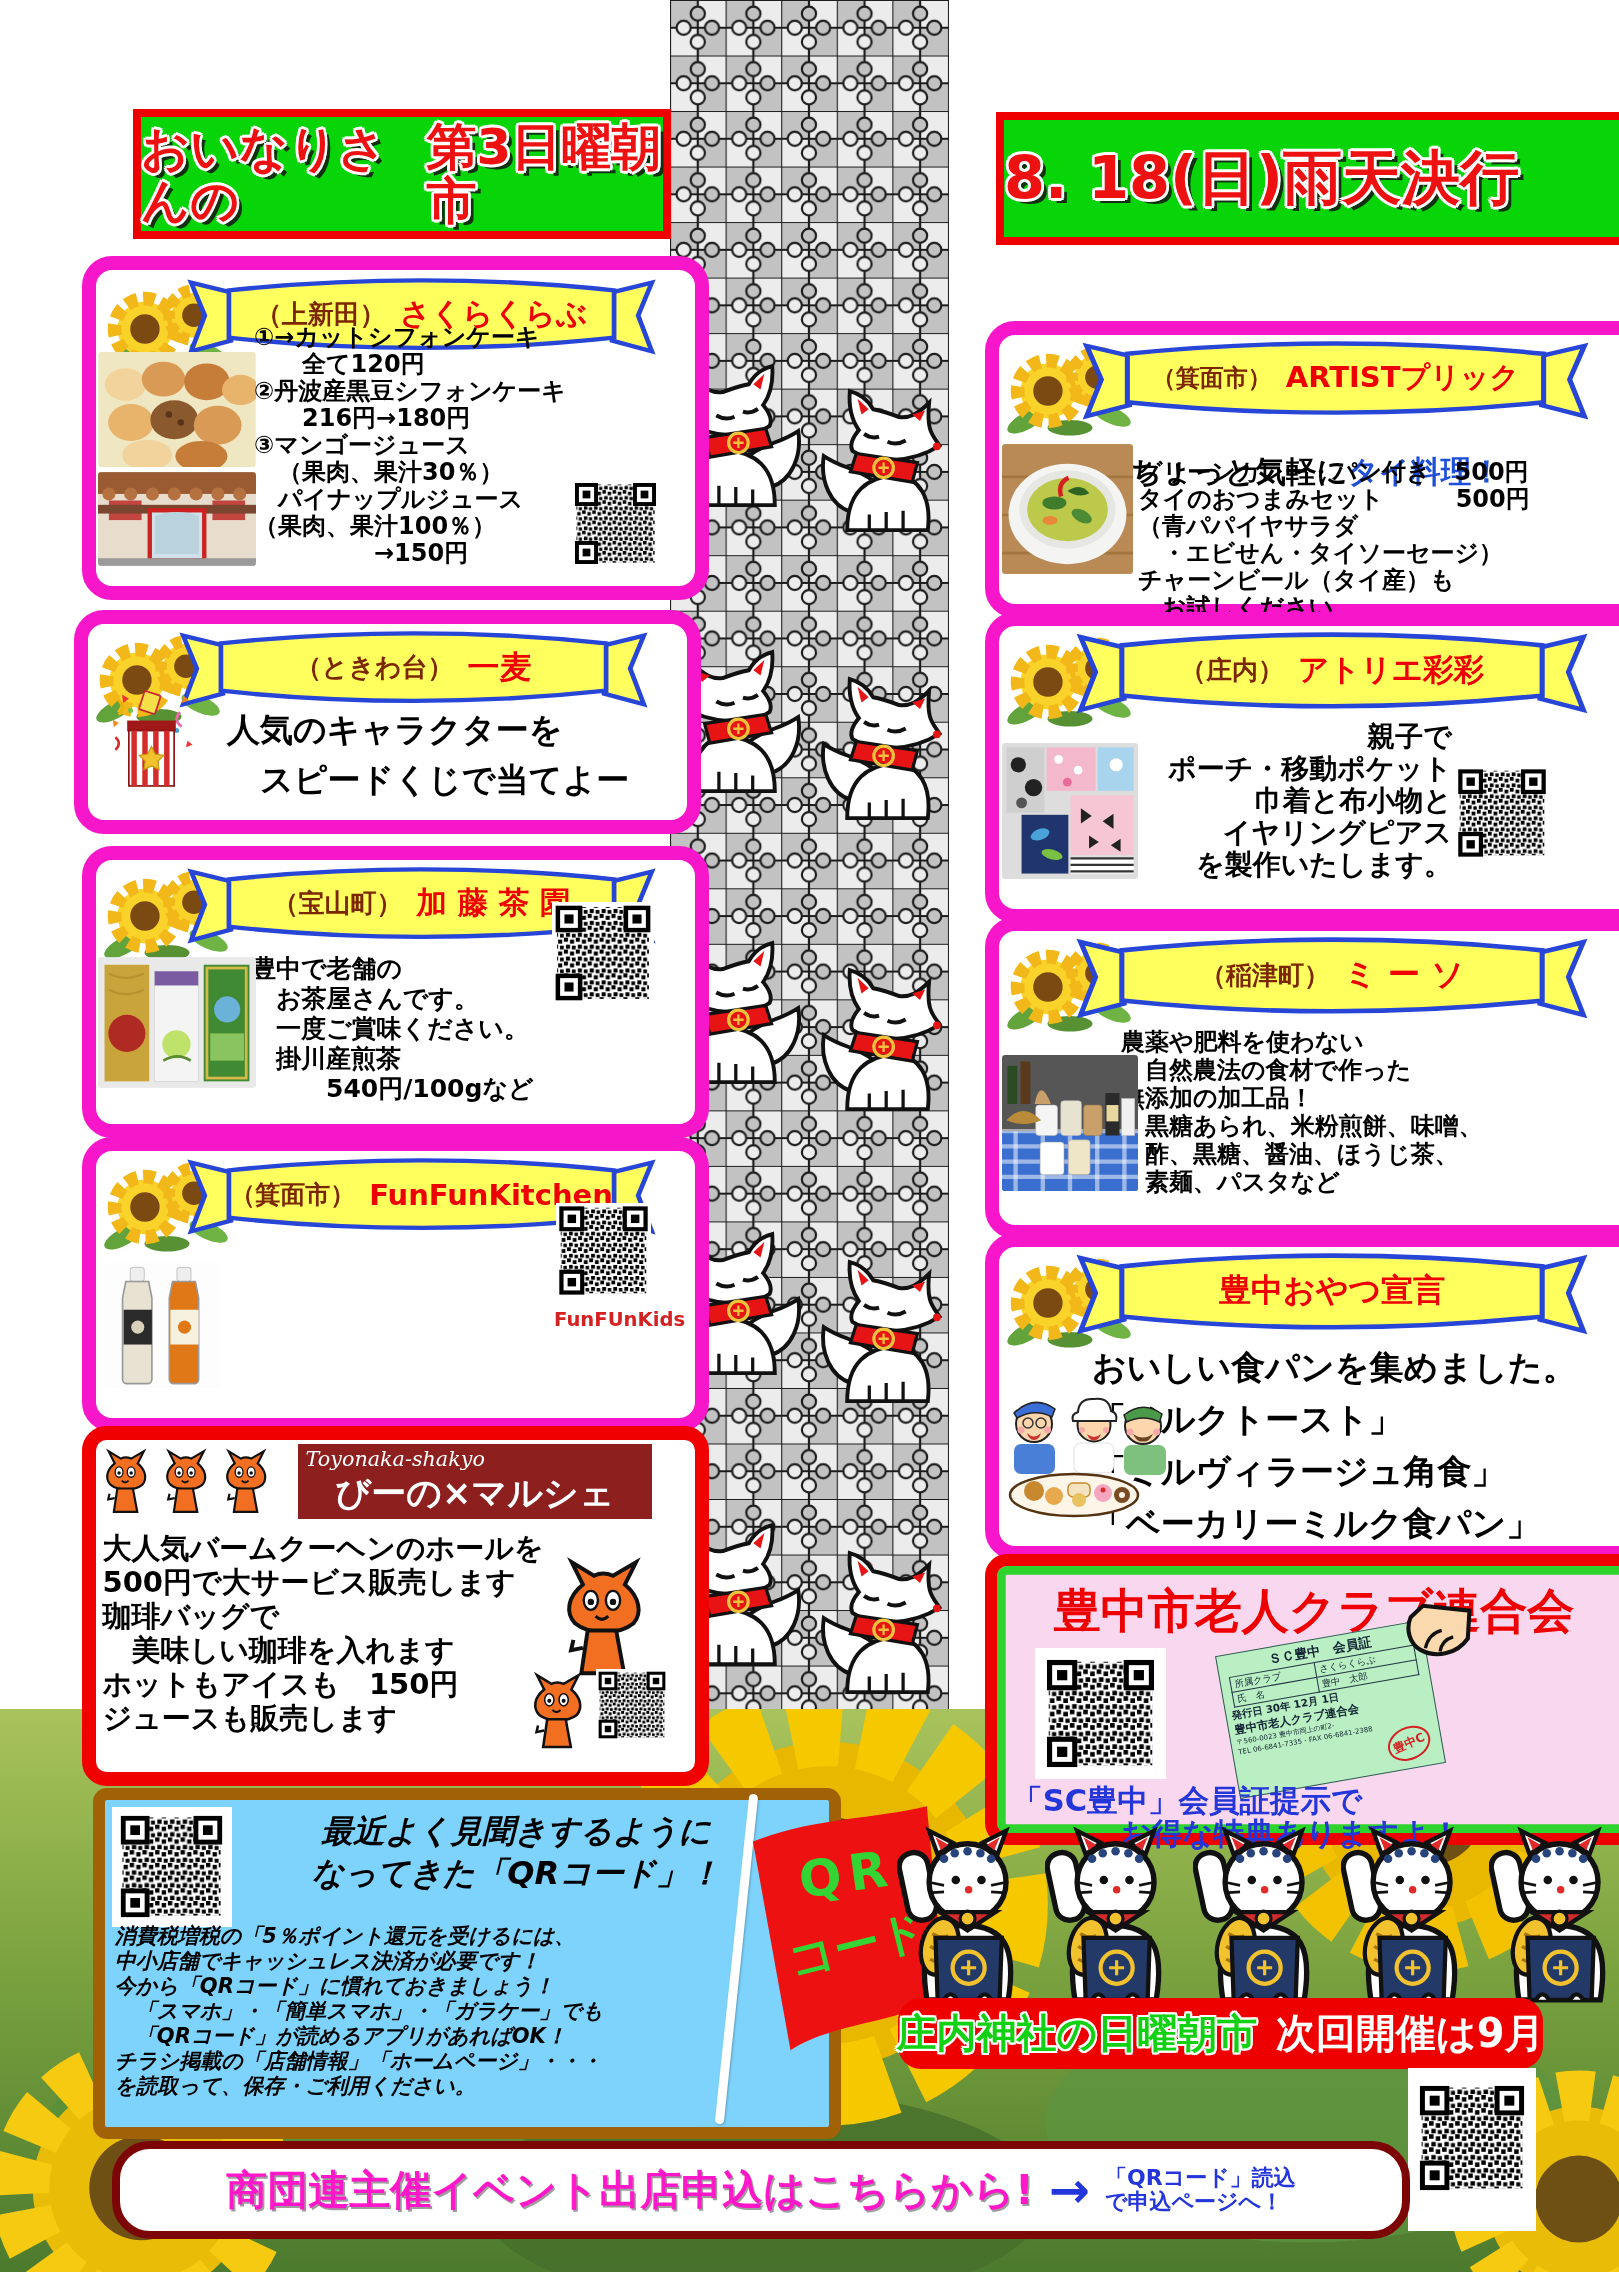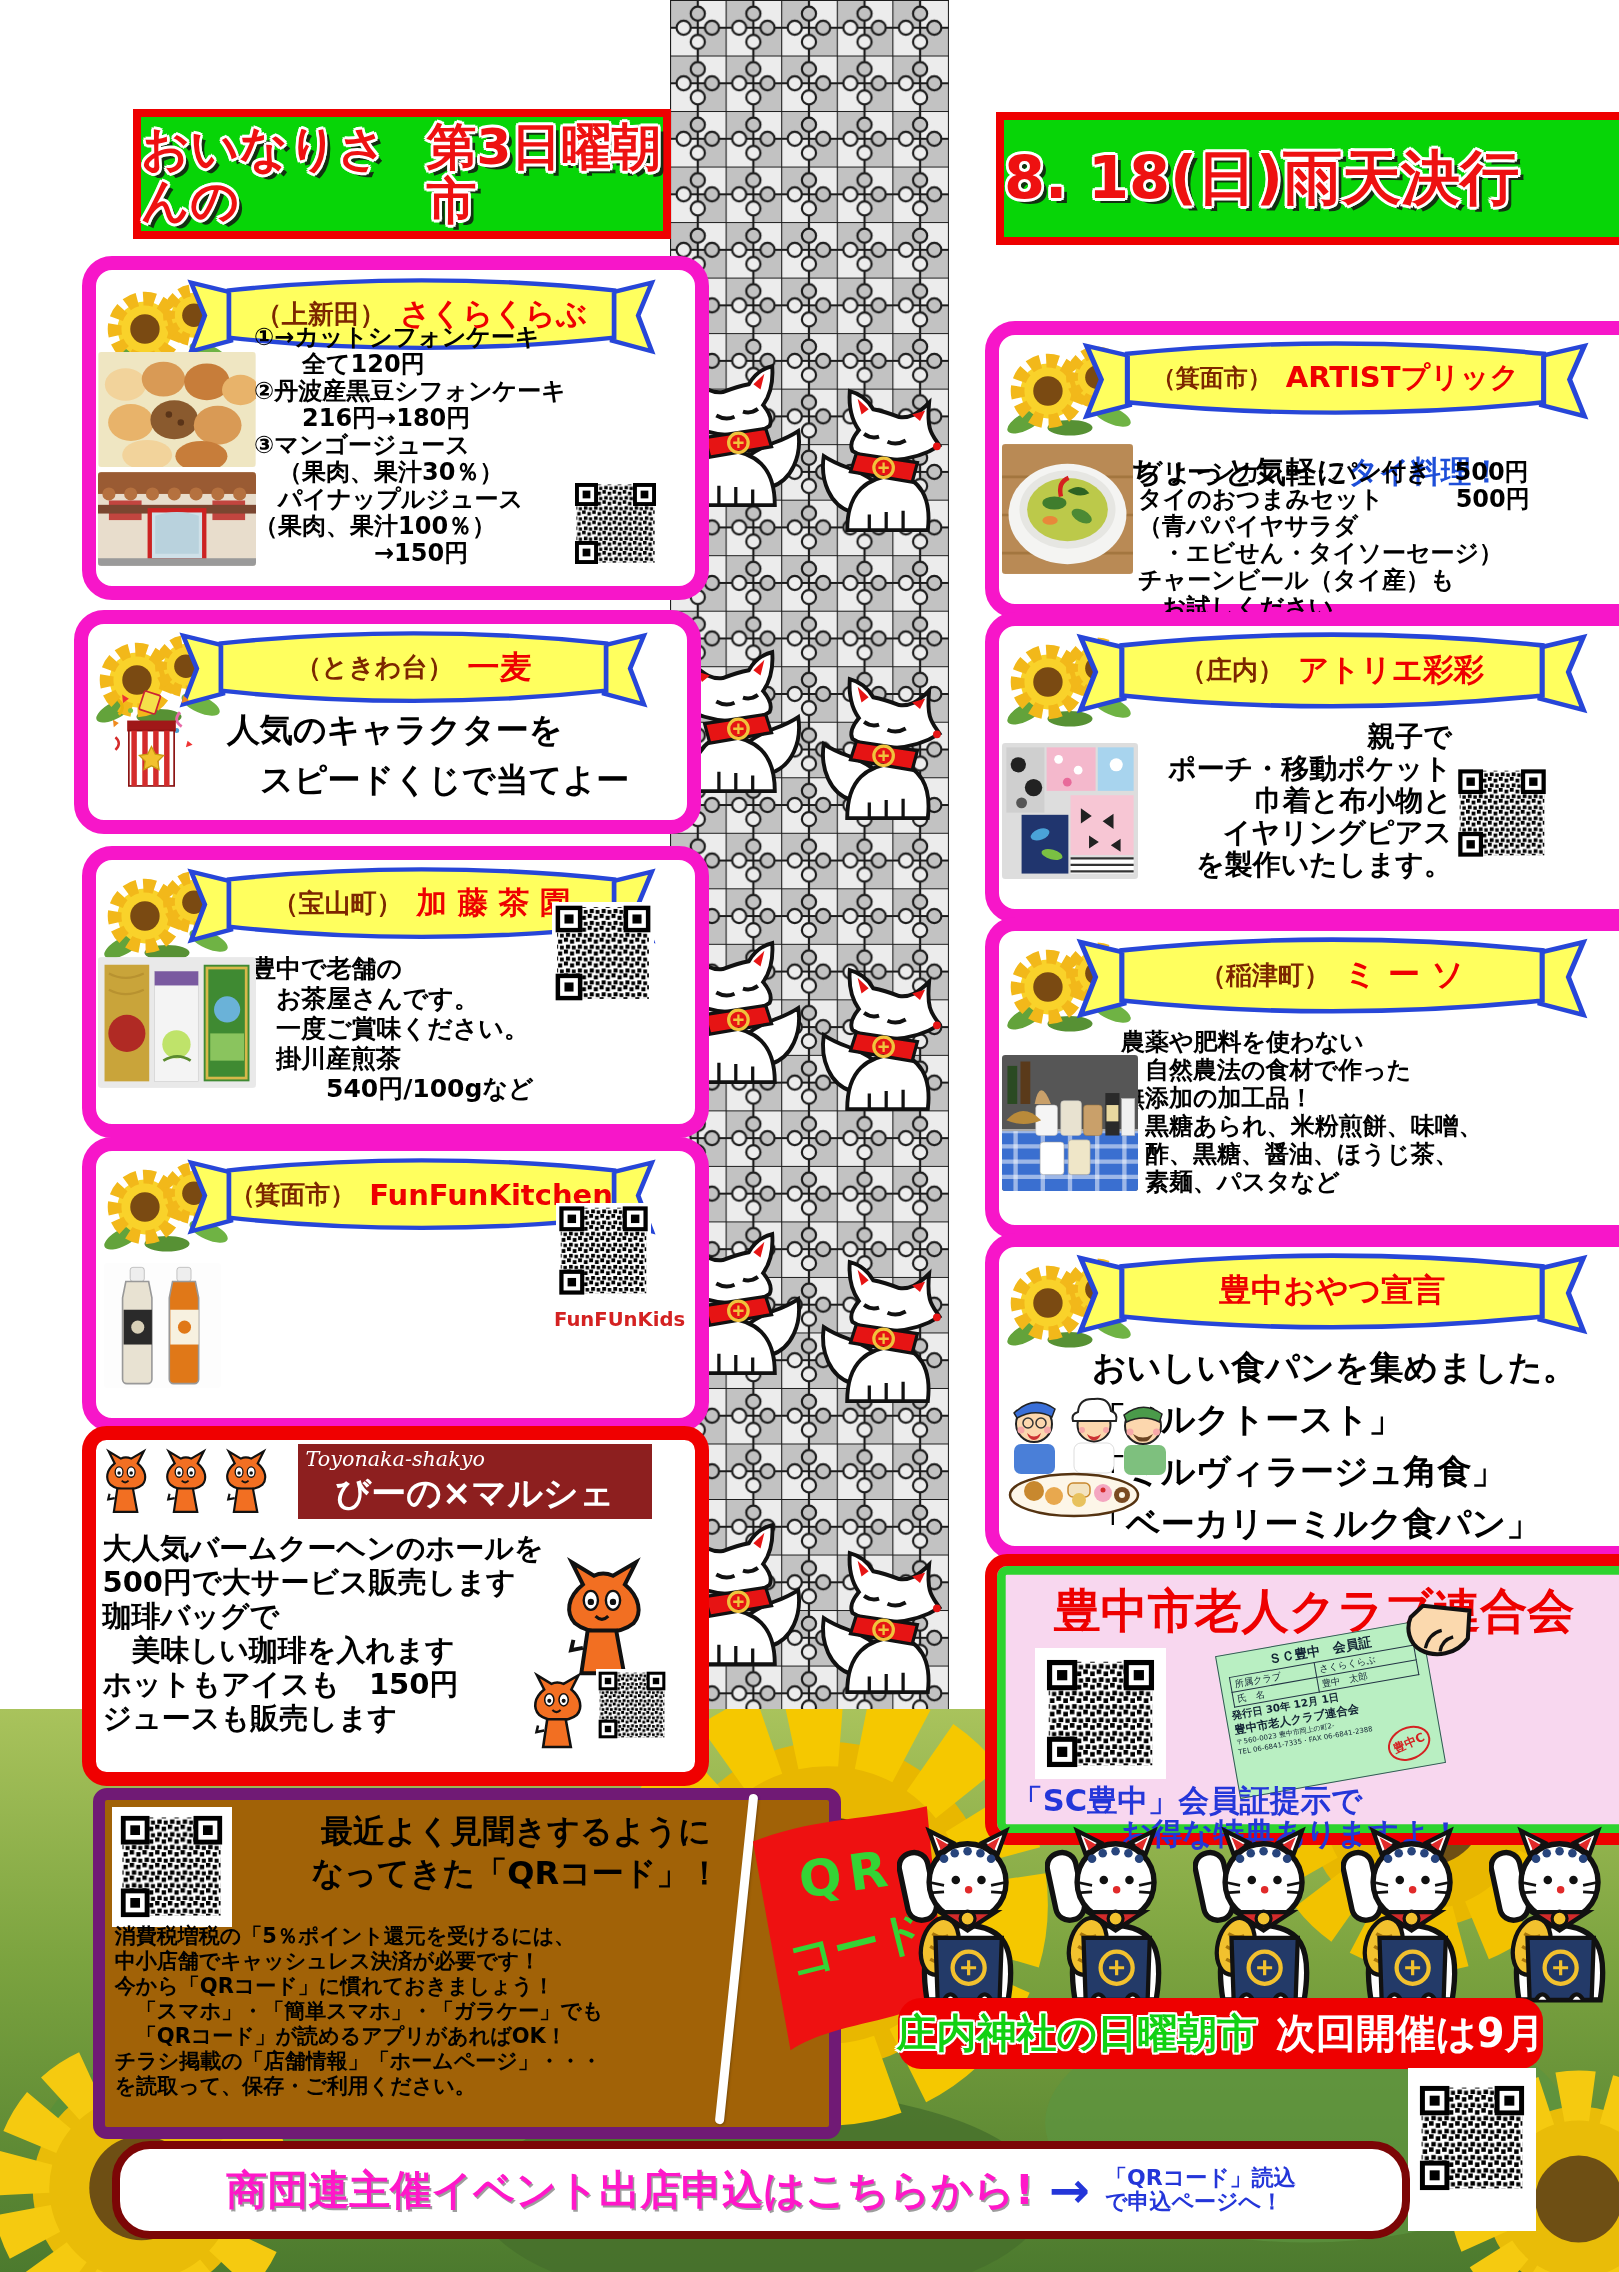--- a/index.html
+++ b/index.html
@@ -17,21 +17,21 @@
   .lines{position:absolute;font-weight:800;color:#000;}
   .ribbon{position:absolute;}
   .ribbon svg{position:absolute;left:0;top:0;width:100%;height:100%;}
   .rtext{position:absolute;left:6%;right:6%;top:12%;bottom:16%;display:flex;
          align-items:center;justify-content:center;gap:14px;white-space:pre;}
   .loc{color:#7c2600;font-weight:700;}
   .name{color:#ee0000;font-weight:900;}
   .qrpatch{position:absolute;background:#fff;}
   .photo{position:absolute;overflow:hidden;border-radius:3.3px;}
   .band{position:absolute;background:#8d1f1f;color:#fff;}
-  .mint{position:absolute;background:#a16207;border:12px solid #701a75;border-radius:14px;}
+  .mint{position:absolute;background:#7dd3fc;border:12px solid #a16207;border-radius:14px;font-style:italic;}
   .club{position:absolute;background:#f8d7ef;border:12px solid #ee0000;border-radius:22px;
         box-shadow:inset 0 0 0 8.7px #2ed32e;}
   .card{position:absolute;background:#b9efc2;border:1.6px solid #355;transform:rotate(-10deg);
         color:#123;}
   .card table{border-collapse:collapse;margin:1.1px auto;}
   .card td{border:1.1px solid #234;padding:0.5px 3.3px;white-space:nowrap;}
   .stamp{position:absolute;border:2.2px solid #d42222;color:#d42222;border-radius:50%;
          font-weight:700;display:flex;align-items:center;justify-content:center;transform:rotate(-14deg);}
   .bluet{color:#2436d9;font-weight:900;}
   .applybar{position:absolute;background:#fff;border:8.7px solid #7c0606;border-radius:38px;

